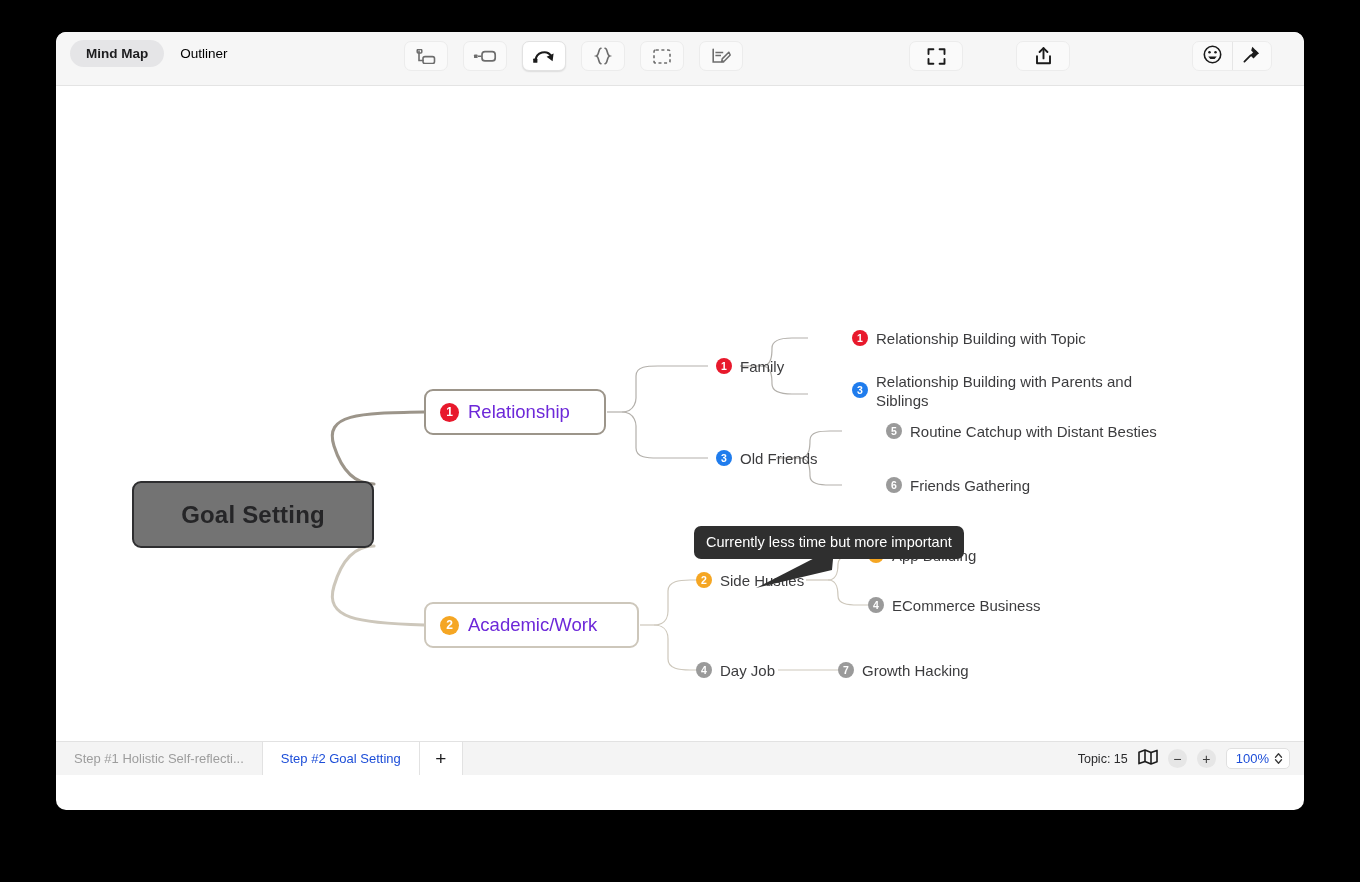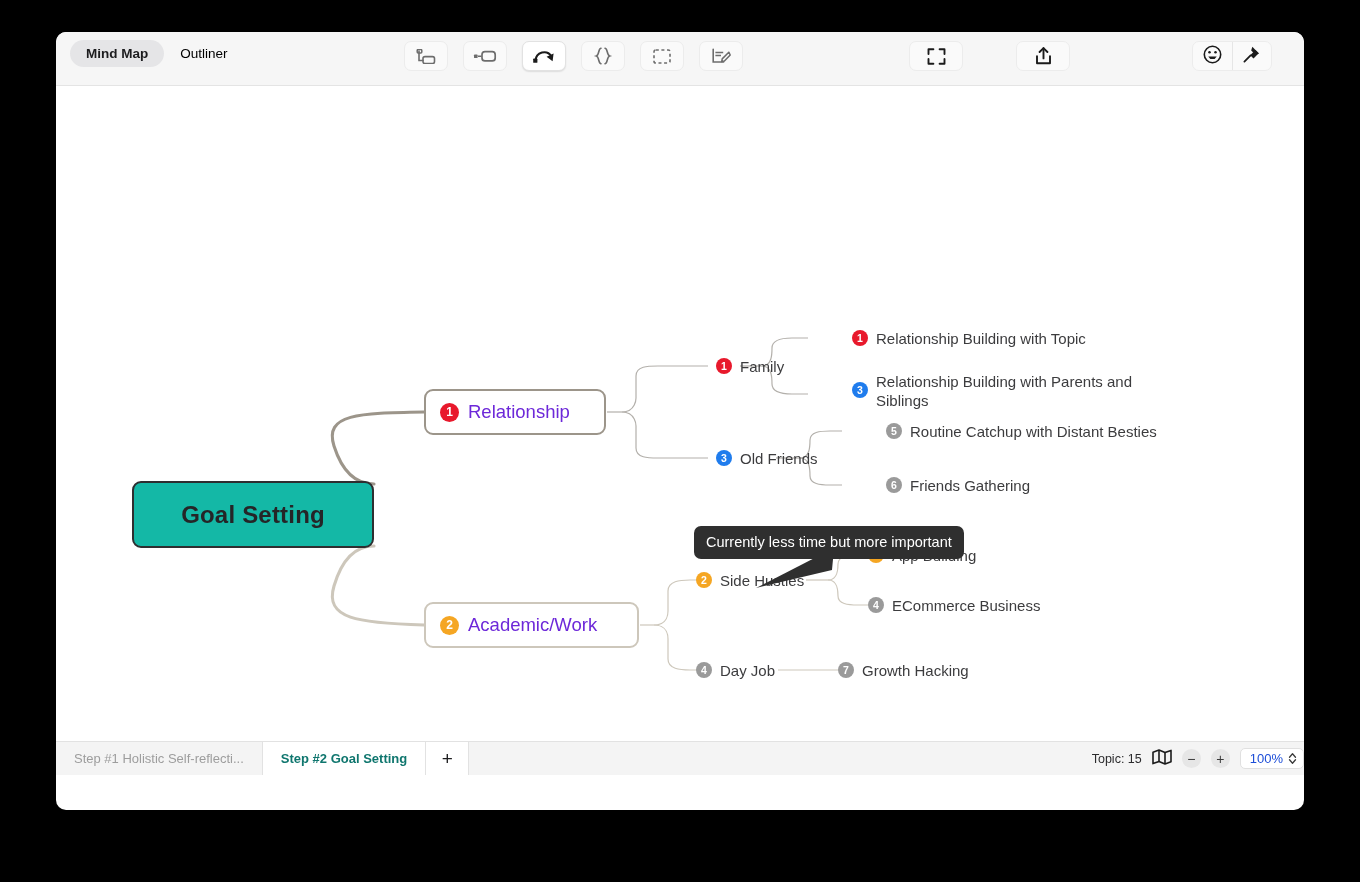--- a/index.html
+++ b/index.html
@@ -159,21 +159,21 @@
     white-space: nowrap;
   }
 
   #node-root {
     left: 76px;
     top: 395px;
     width: 242px;
     height: 67px;
     border: 2.5px solid #2e2e30;
     border-radius: 9px;
-    background: #14b8a6;
+    background: #737373;
     justify-content: center;
   }
   #node-root .label {
     font-size: 24px;
     font-weight: bold;
     color: #252527;
     letter-spacing: .2px;
   }
 
   .node.main {
@@ -266,39 +266,40 @@
     align-items: center;
     justify-content: center;
     padding: 0 18px;
     font-size: 13px;
     color: #9d9d9d;
     border-right: 1px solid #e2e2e2;
     box-sizing: border-box;
   }
   .sheet-tab.active {
     background: #ffffff;
-    color: #0f766e;
-    font-weight: bold;
+    color: #1d4ed8;
+    font-weight: normal;
     text-align: right;
   }
   #add-sheet {
     width: 42px;
     display: flex;
     align-items: center;
     justify-content: center;
     font-size: 19px;
     color: #1d1d1f;
     border-right: 1px solid #e2e2e2;
     background: #ffffff;
   }
   #status-spacer { flex: 1; }
   #status-right {
     display: flex;
     align-items: center;
     gap: 10px;
+    padding-right: 14px;
     font-size: 12.5px;
     color: #2b2b2d;
   }
   .zoom-circ {
     width: 19px; height: 19px;
     border-radius: 50%;
     background: #e6e6e6;
     display: flex;
     align-items: center;
     justify-content: center;

